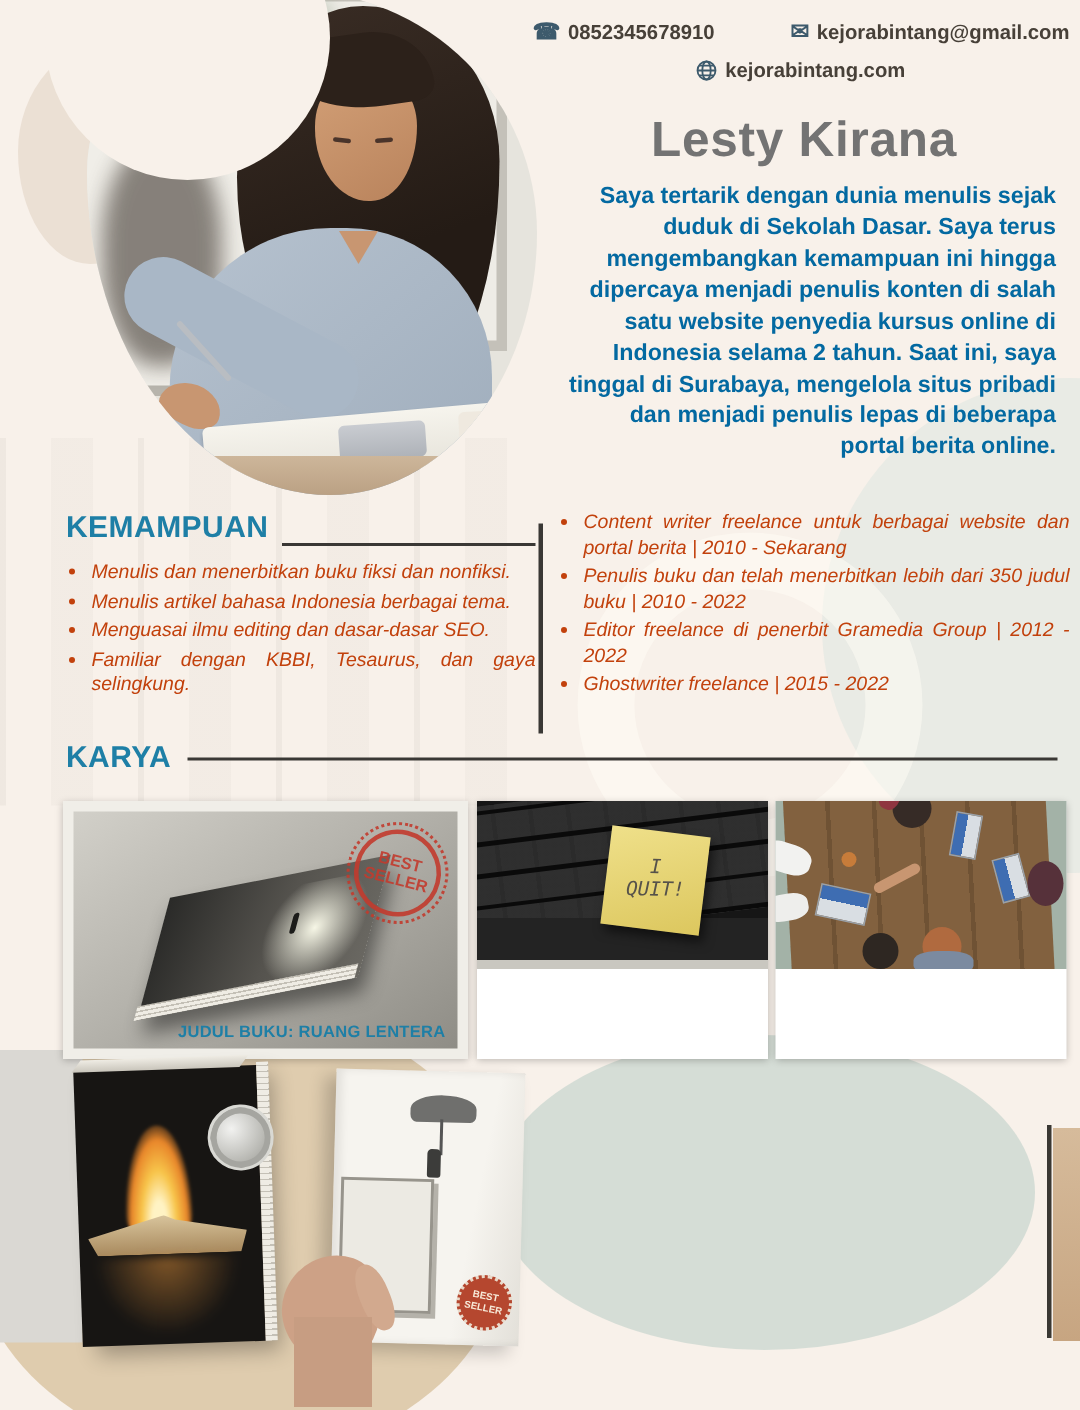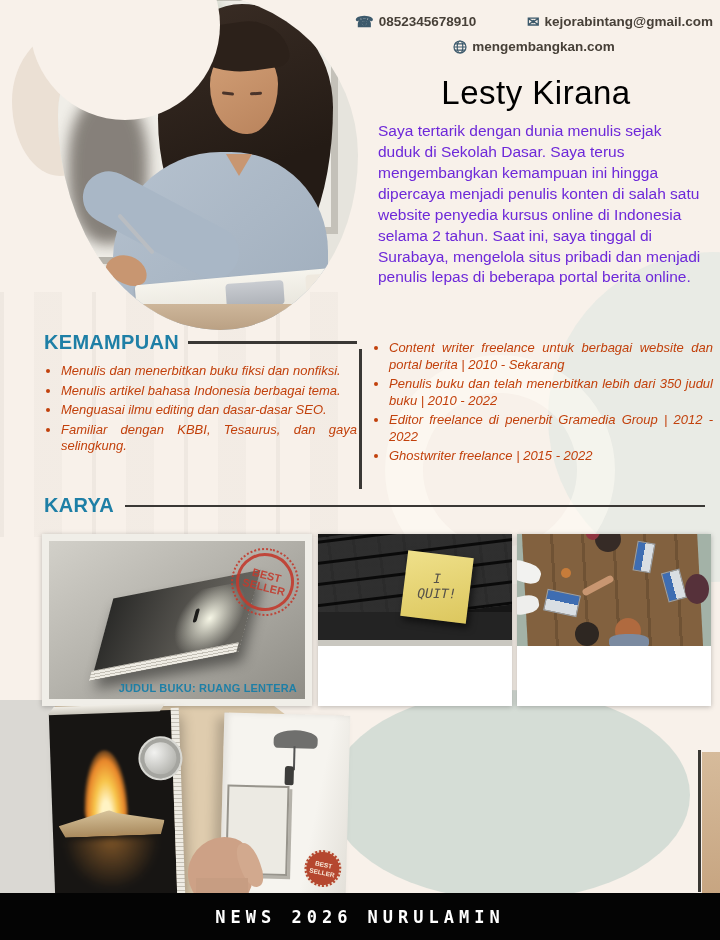--- a/index.html
+++ b/index.html
@@ -82,28 +82,28 @@
   .contact { left:355px; top:14px; width:358px; color:#474038; font-size:13.5px;
     font-weight:600; z-index:4; }
   .c-row1 { display:flex; justify-content:space-between; }
   .c-row2 { display:flex; justify-content:center; margin-top:10px; }
   .c-item { display:flex; align-items:center; gap:5px; white-space:nowrap; }
   .c-ico { color:#3d5a6c; font-size:15px; line-height:1; }
   .c-ico svg { display:block; }
 
   
   .name { left:360px; top:74px; width:352px; text-align:center; font-size:33px;
-    font-weight:400; color:#000000; letter-spacing:.5px; z-index:4; }
-  .bio { left:378px; top:121px; width:326px; text-align:left; font-size:15.5px;
-    line-height:1.35; color:#6d28d9; font-weight:400; z-index:4; }
+    font-weight:700; color:#737373; letter-spacing:.5px; z-index:4; }
+  .bio { left:378px; top:121px; width:326px; text-align:right; font-size:15.5px;
+    line-height:1.35; color:#0369a1; font-weight:700; z-index:4; }
 
   
   .sec-h2 { font-size:20px; font-weight:800; color:#1e7fa6; letter-spacing:.3px; }
   .rule { flex:1; height:2.5px; background:#3a3835; }
-  .sec-head { display:flex; align-items:center; gap:9px; }
+  .sec-head { display:flex; align-items:flex-end; gap:9px;margin-top:10px; }
   .skills { left:44px; top:331px; width:313px; z-index:4; }
   .exp { left:372px; top:331px; width:341px; z-index:4; }
   .blist { margin:9px 0 0; padding-left:17px; font-size:13px; line-height:1.27;
     color:#c2410c; text-align:justify; font-weight:500; list-style:disc;font-style:italic; }
   .blist li { margin-bottom:3px; }
   .col-divider { left:359px; top:349px; width:3px; height:140px; background:#3a3835; z-index:4; }
 
   
   .works-head { left:44px; top:494px; width:661px; display:flex; align-items:center;
     gap:11px; z-index:4; }
@@ -262,21 +262,21 @@
       <div class="c-item">
         <span class="c-ico">
           <svg width="14" height="14" viewBox="0 0 14 14">
               <g fill="none" stroke="#3d5a6c" stroke-width="1.2">
                 <circle cx="7" cy="7" r="6"></circle>
                 <ellipse cx="7" cy="7" rx="2.8" ry="6"></ellipse>
                 <path d="M1 7h12M2 3.8h10M2 10.2h10"></path>
               </g>
             </svg>
         </span>
-        <span>mengembangkan.com</span>
+        <span>kejorabintang.com</span>
       </div>
     </div>
   </div>
 
   <div class="abs name">Lesty Kirana</div>
   <div class="abs bio">Saya tertarik dengan dunia menulis sejak duduk di Sekolah Dasar. Saya terus mengembangkan kemampuan ini hingga dipercaya menjadi penulis konten di salah satu website penyedia kursus online di Indonesia selama 2 tahun. Saat ini, saya tinggal di Surabaya, mengelola situs pribadi dan menjadi penulis lepas di beberapa portal berita online.</div>
 
   <div class="abs skills">
     <div class="sec-head">
       <div class="sec-h2">KEMAMPUAN</div>
@@ -369,17 +369,14 @@
     </div>
   </div>
   <div class="abs hand"></div>
   <div class="abs thumb"></div>
   <div class="abs arm2"></div>
 
 
   <div class="abs v-line"></div>
   <div class="abs tan-corner"></div>
 
-  <div class="abs footer">
-    <span>NEWS 2026 NURULAMIN</span>
-  </div>
 
 </div>
 
 </body></html>

